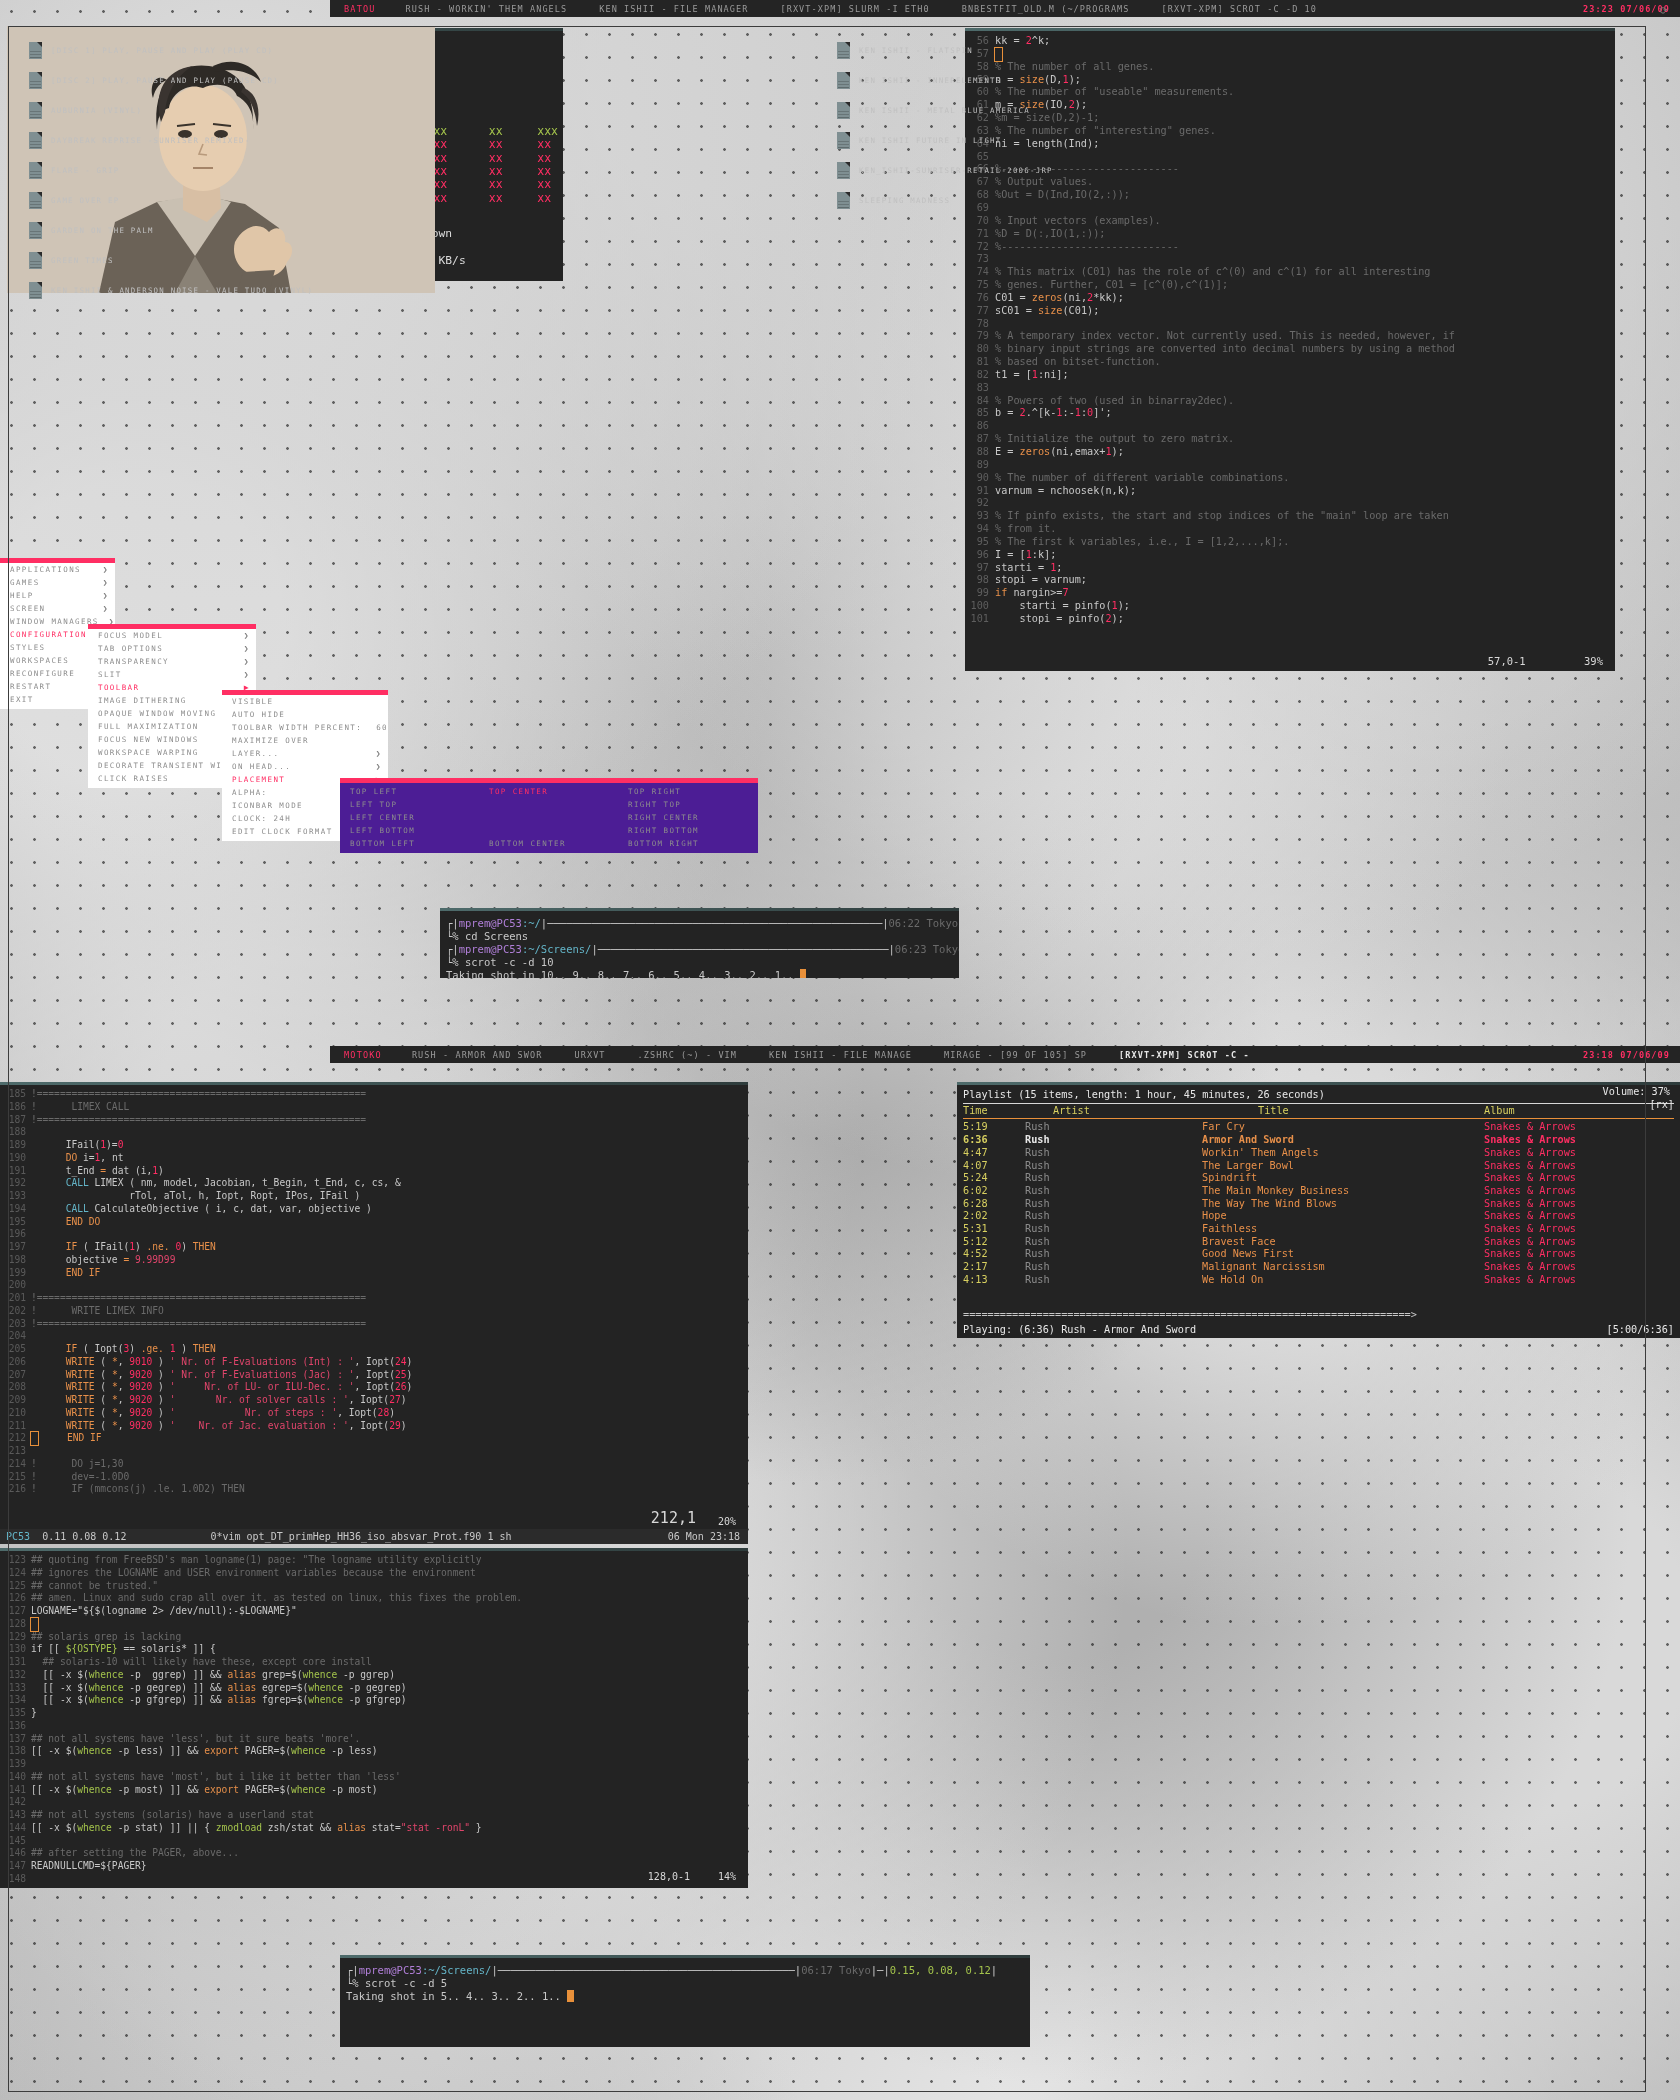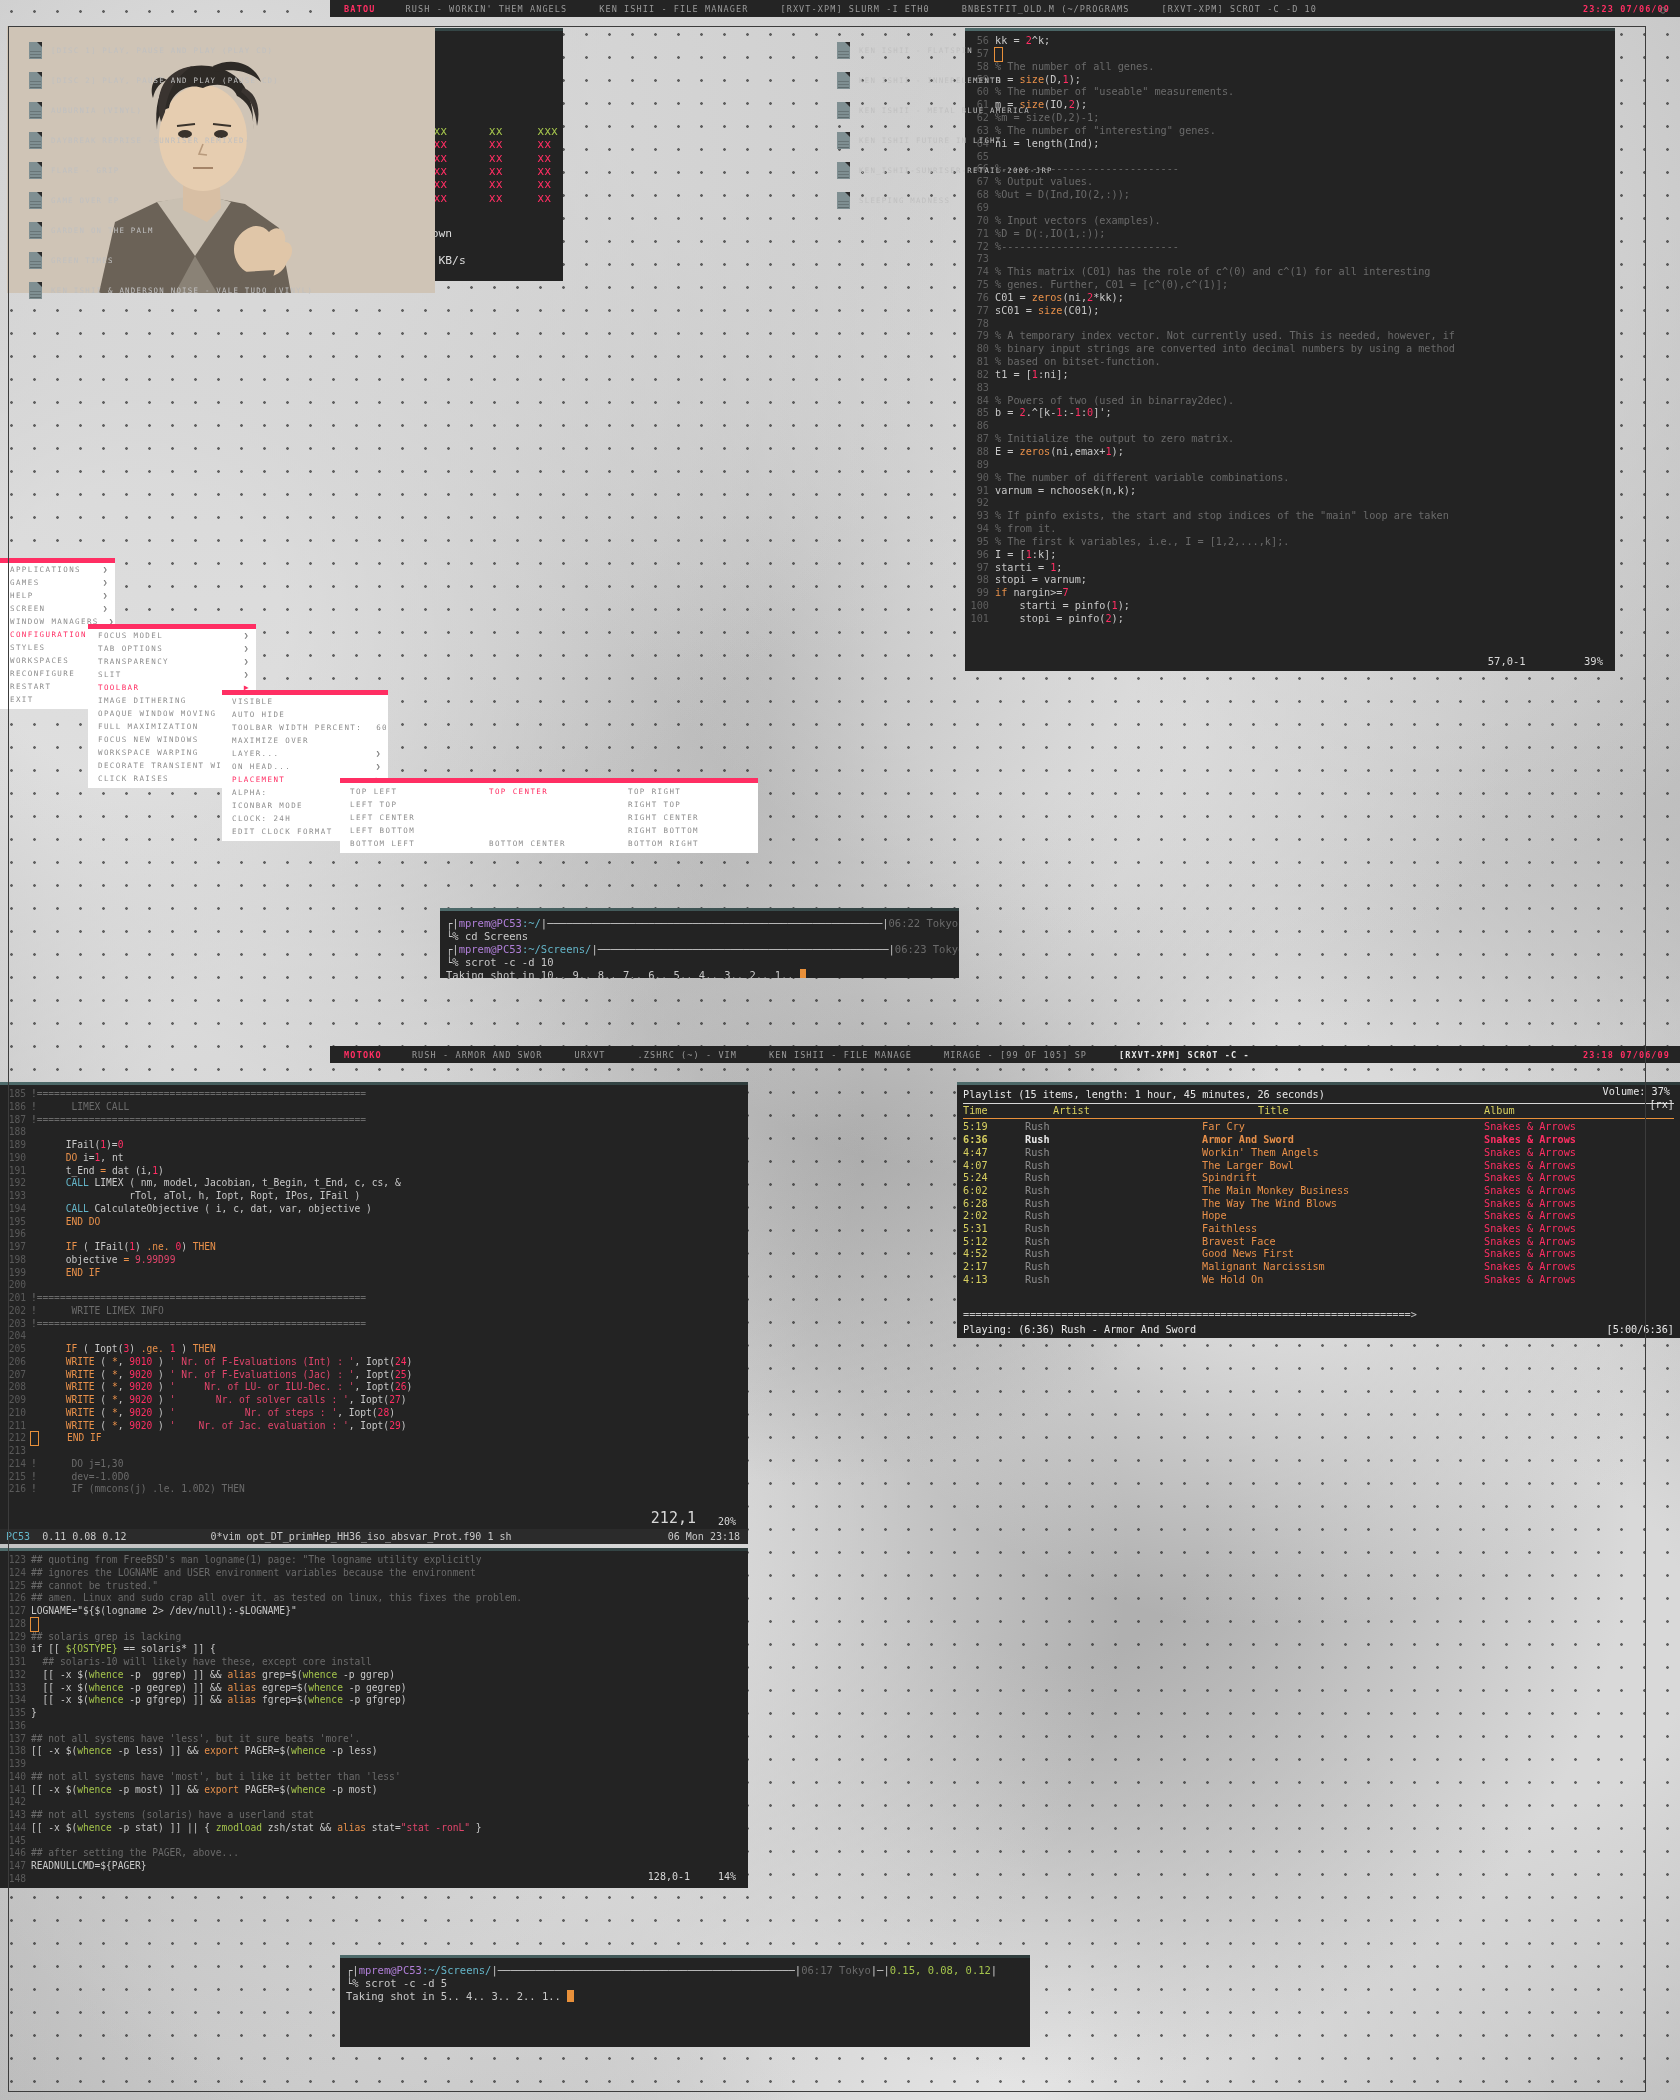--- a/index.html
+++ b/index.html
@@ -41,21 +41,21 @@
   }
 
   
   .toolbar{
     position:absolute; height:17px; background:#242424;
     display:flex; align-items:center; overflow:hidden;
     font-size:8.5px; letter-spacing:1.1px; color:#9a9a9a;
     font-family:"DejaVu Sans Mono", monospace; white-space:nowrap;
   }
   .toolbar .wsname{
-    color:#ff2e63; font-weight:bold; padding:0 14px;
+    color:#ff2e63; font-weight:normal; padding:0 14px;
     letter-spacing:1.2px;
   }
   .toolbar .icon-item{ padding:0 16px; }
   .toolbar .icon-item.focused{ color:#e8e8e8; font-weight:bold; }
   .toolbar .clock{ color:#ff2e63; font-weight:bold; padding:0 10px; margin-left:auto;}
 
   
   .term{
     position:absolute; background:#232323; color:#c8c8c8;
     font-family:"DejaVu Sans Mono", monospace; overflow:hidden;
@@ -99,21 +99,21 @@
   }
   .menu .mi .lbl{ flex:1; }
   .menu .mi .arrow{ font-size:8px; color:#7f7f7f; margin-left:10px;}
   .menu .mi.sel{ color:#ff2e63; }
   .menu .mi.sel .arrow{ color:#ff2e63; }
   .menu .mi .val{ color:#8d8d8d; margin-left:14px;}
 
   #menu-root{ left:0px; top:558px; width:115px; }
   #menu-config{ left:88px; top:624px; width:168px; }
   #menu-toolbar{ left:222px; top:690px; width:166px; }
-  #menu-placement{ left:340px; top:778px; width:418px; background:#ffffff;}
+  #menu-placement{ left:340px; top:778px; width:418px; background:#4c1d95;}
   #menu-placement .cols{ display:flex; padding-top:2px;}
   #menu-placement .col{ width:139px; }
 
   
   #term-mid{ left:440px; top:908px; width:519px; height:70px; }
   #term-mid .body{ padding:6px 0 0 6px; font-size:10.5px; line-height:13px; }
 
   
   #fort{ left:0px; top:1082px; width:748px; height:462px; }
   #fort .code{ font-size:9.6px; line-height:12.75px; padding:3px 0 0 2px;}

